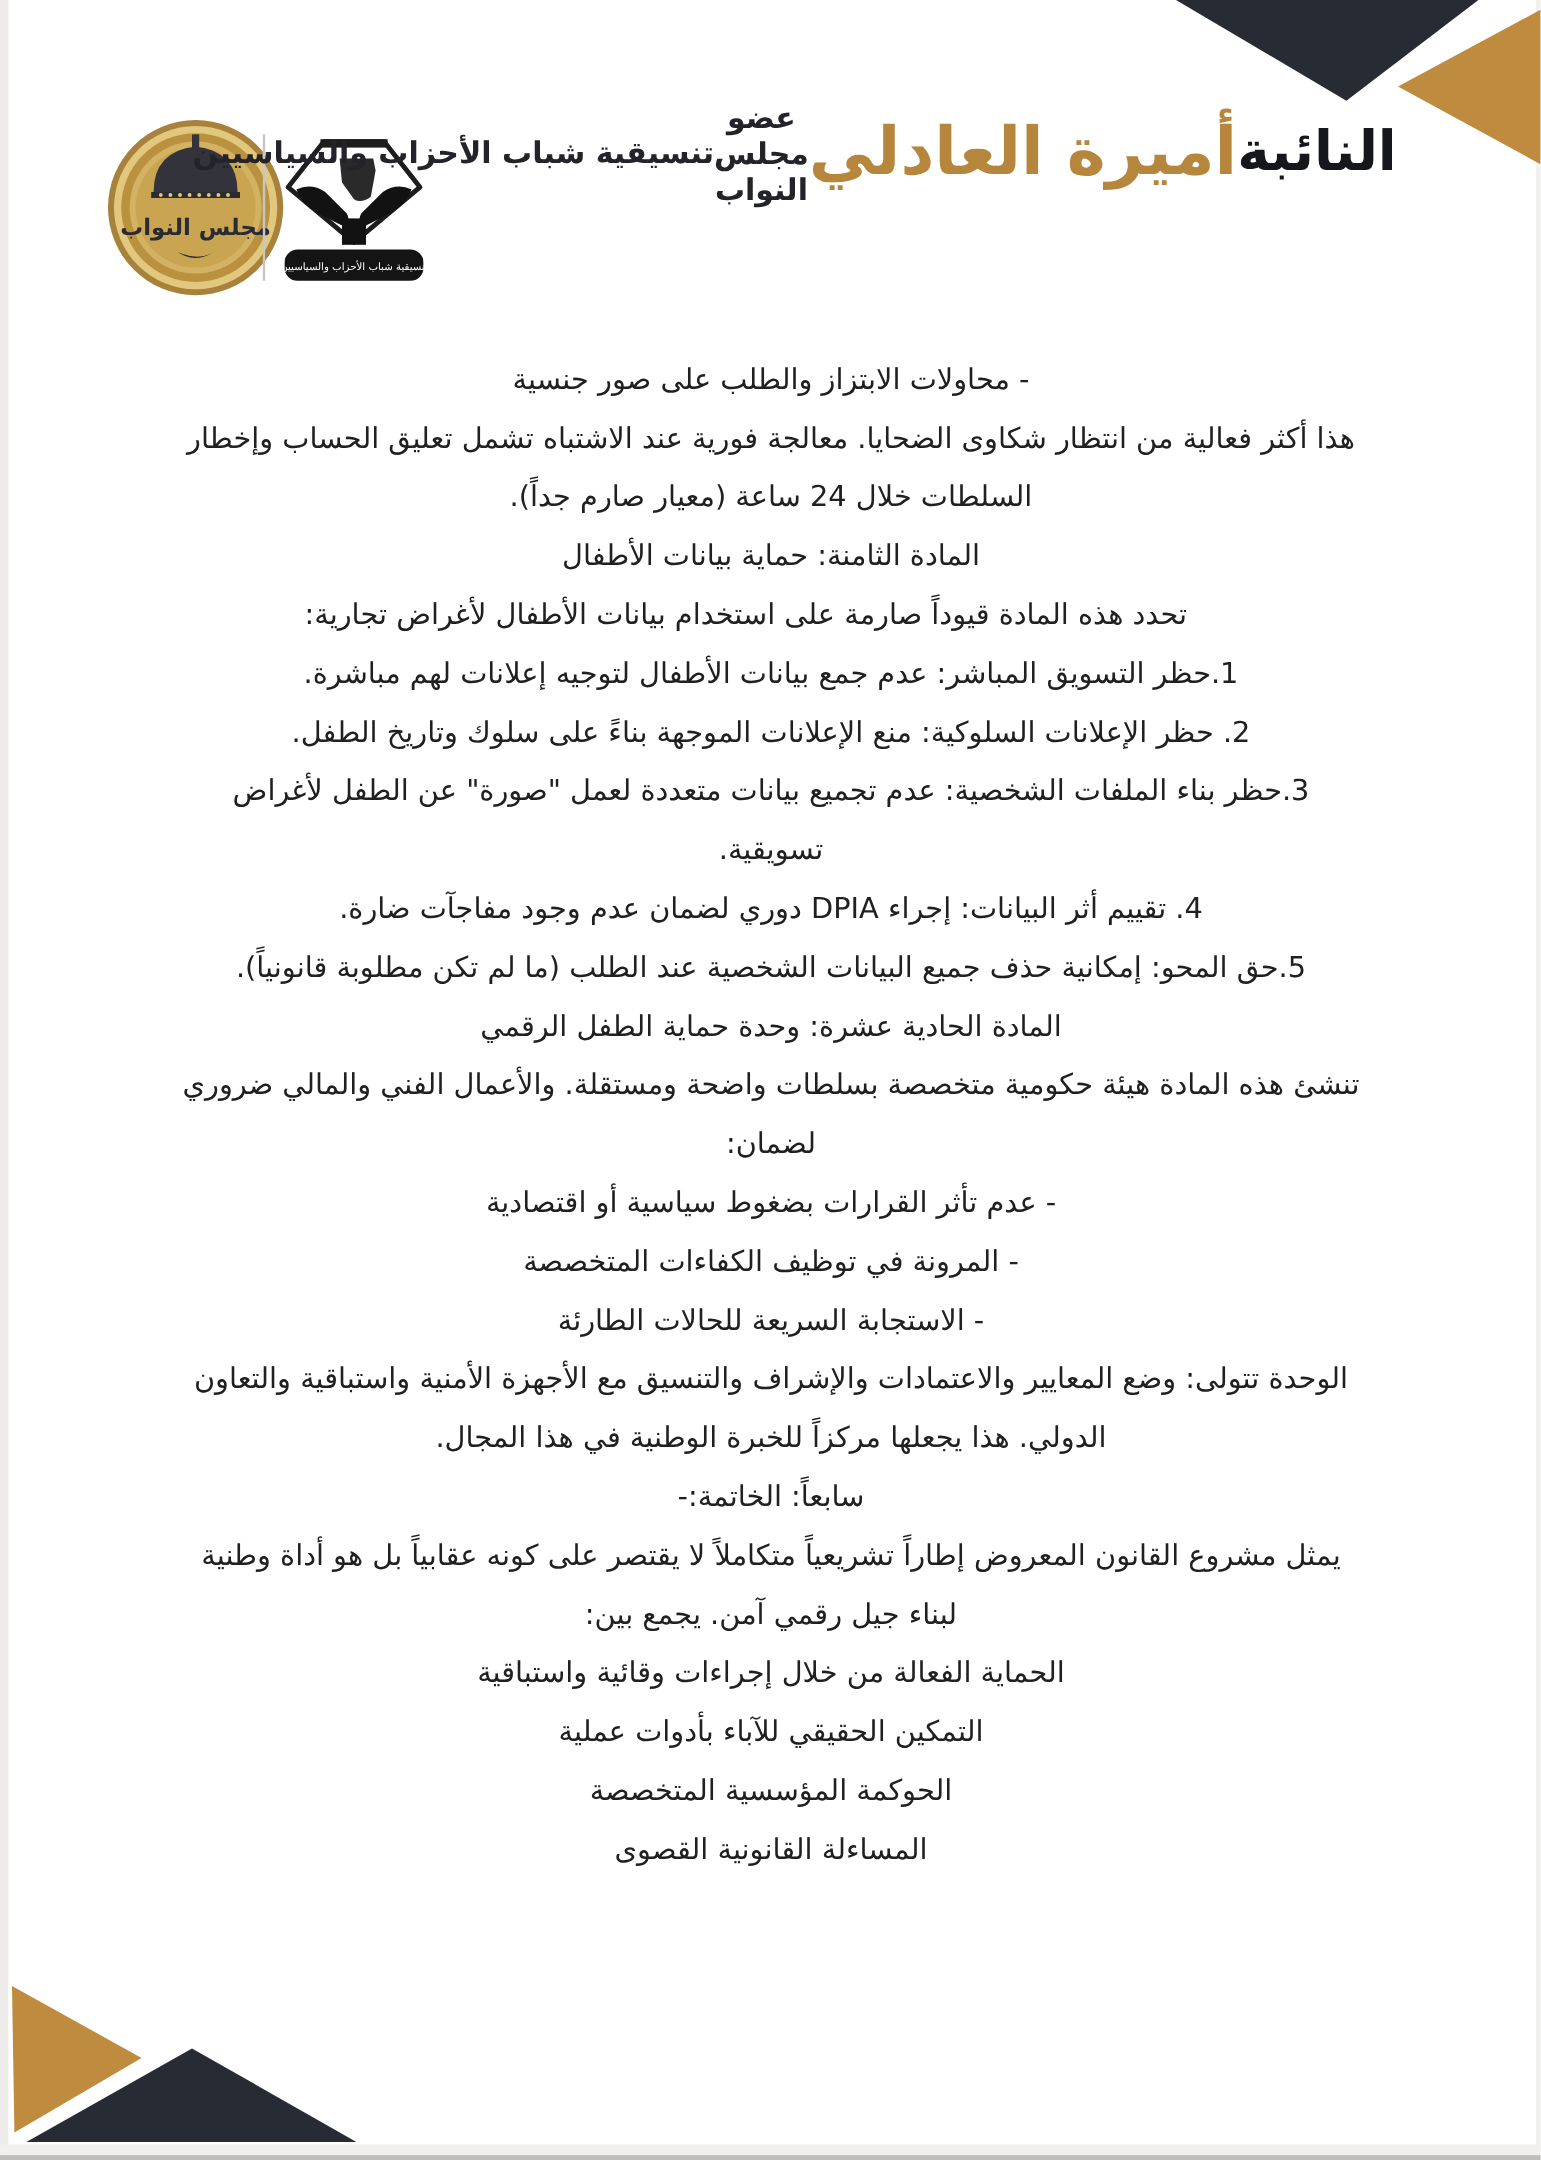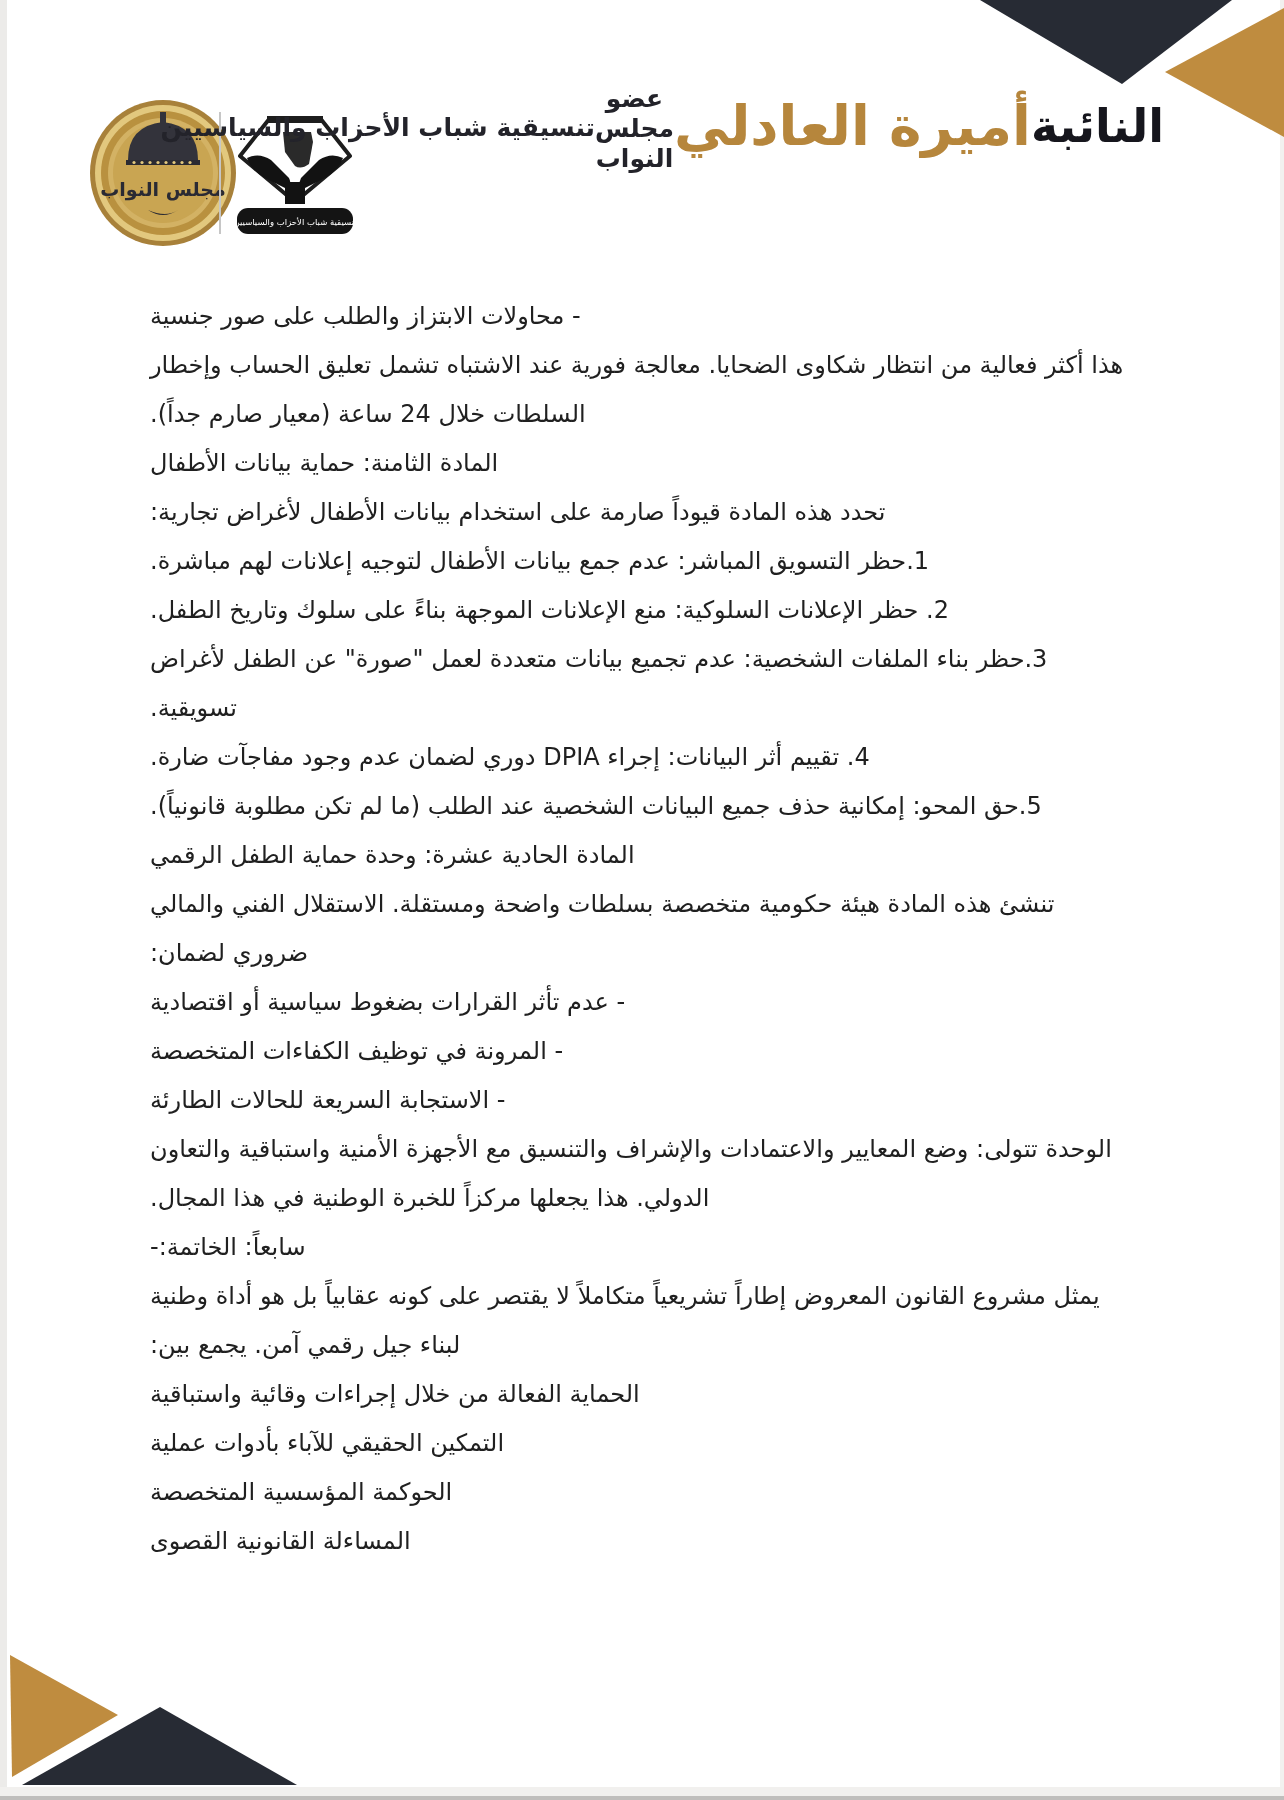--- a/index.html
+++ b/index.html
@@ -39,21 +39,21 @@
   .header-name{
     font-size:55px;font-weight:900;color:#b6863c;line-height:1.15;
     margin-top:2px;white-space:nowrap;
   }
   .header-sub1{font-size:25px;font-weight:700;color:#23232a;margin-top:6px;line-height:1.2;}
   .header-sub2{font-size:25px;font-weight:700;color:#23232a;margin-top:3px;line-height:1.2;white-space:nowrap;}
   
   .body-text{
     position:absolute;top:292px;right:149px;left:150px;
     color:#202020;font-size:24px;line-height:49px;
-    text-align:left;direction:rtl;
+    text-align:center;direction:rtl;
   }
   .body-text p{margin:0;padding:0;}
   .body-text p.indent{padding-right:42px;}
 </style>
 </head>
 <body>
 
 <div id="page">
 
   <div class="edge-left"></div>
@@ -120,21 +120,21 @@
     <p>- محاولات الابتزاز والطلب على صور جنسية</p>
     <p>هذا أكثر فعالية من انتظار شكاوى الضحايا. معالجة فورية عند الاشتباه تشمل تعليق الحساب وإخطار السلطات خلال 24 ساعة (معيار صارم جداً).</p>
     <p>المادة الثامنة: حماية بيانات الأطفال</p>
     <p class="indent">تحدد هذه المادة قيوداً صارمة على استخدام بيانات الأطفال لأغراض تجارية:</p>
     <p>1.حظر التسويق المباشر: عدم جمع بيانات الأطفال لتوجيه إعلانات لهم مباشرة.</p>
     <p>2. حظر الإعلانات السلوكية: منع الإعلانات الموجهة بناءً على سلوك وتاريخ الطفل.</p>
     <p>3.حظر بناء الملفات الشخصية: عدم تجميع بيانات متعددة لعمل "صورة" عن الطفل لأغراض تسويقية.</p>
     <p>4. تقييم أثر البيانات: إجراء DPIA دوري لضمان عدم وجود مفاجآت ضارة.</p>
     <p>5.حق المحو: إمكانية حذف جميع البيانات الشخصية عند الطلب (ما لم تكن مطلوبة قانونياً).</p>
     <p>المادة الحادية عشرة: وحدة حماية الطفل الرقمي</p>
-    <p>تنشئ هذه المادة هيئة حكومية متخصصة بسلطات واضحة ومستقلة. الاستقلال الفني والمالي ضروري لضمان:</p>
+    <p>تنشئ هذه المادة هيئة حكومية متخصصة بسلطات واضحة ومستقلة. والأعمال الفني والمالي ضروري لضمان:</p>
     <p>- عدم تأثر القرارات بضغوط سياسية أو اقتصادية</p>
     <p>- المرونة في توظيف الكفاءات المتخصصة</p>
     <p>- الاستجابة السريعة للحالات الطارئة</p>
     <p>الوحدة تتولى: وضع المعايير والاعتمادات والإشراف والتنسيق مع الأجهزة الأمنية واستباقية والتعاون الدولي. هذا يجعلها مركزاً للخبرة الوطنية في هذا المجال.</p>
     <p>سابعاً: الخاتمة:-</p>
     <p>يمثل مشروع القانون المعروض إطاراً تشريعياً متكاملاً لا يقتصر على كونه عقابياً بل هو أداة وطنية لبناء جيل رقمي آمن. يجمع بين:</p>
     <p>الحماية الفعالة من خلال إجراءات وقائية واستباقية</p>
     <p>التمكين الحقيقي للآباء بأدوات عملية</p>
     <p>الحوكمة المؤسسية المتخصصة</p>
     <p>المساءلة القانونية القصوى</p>

